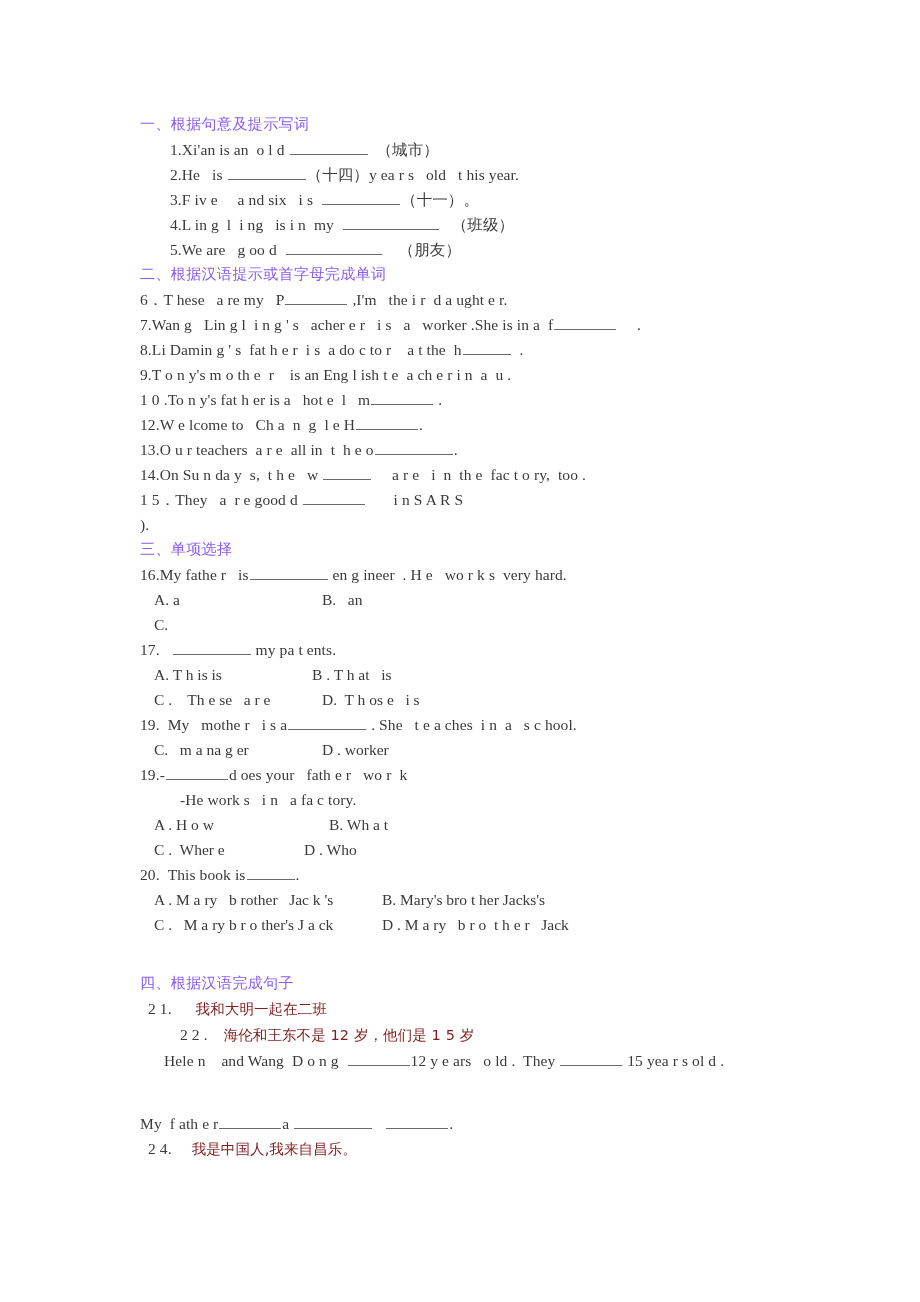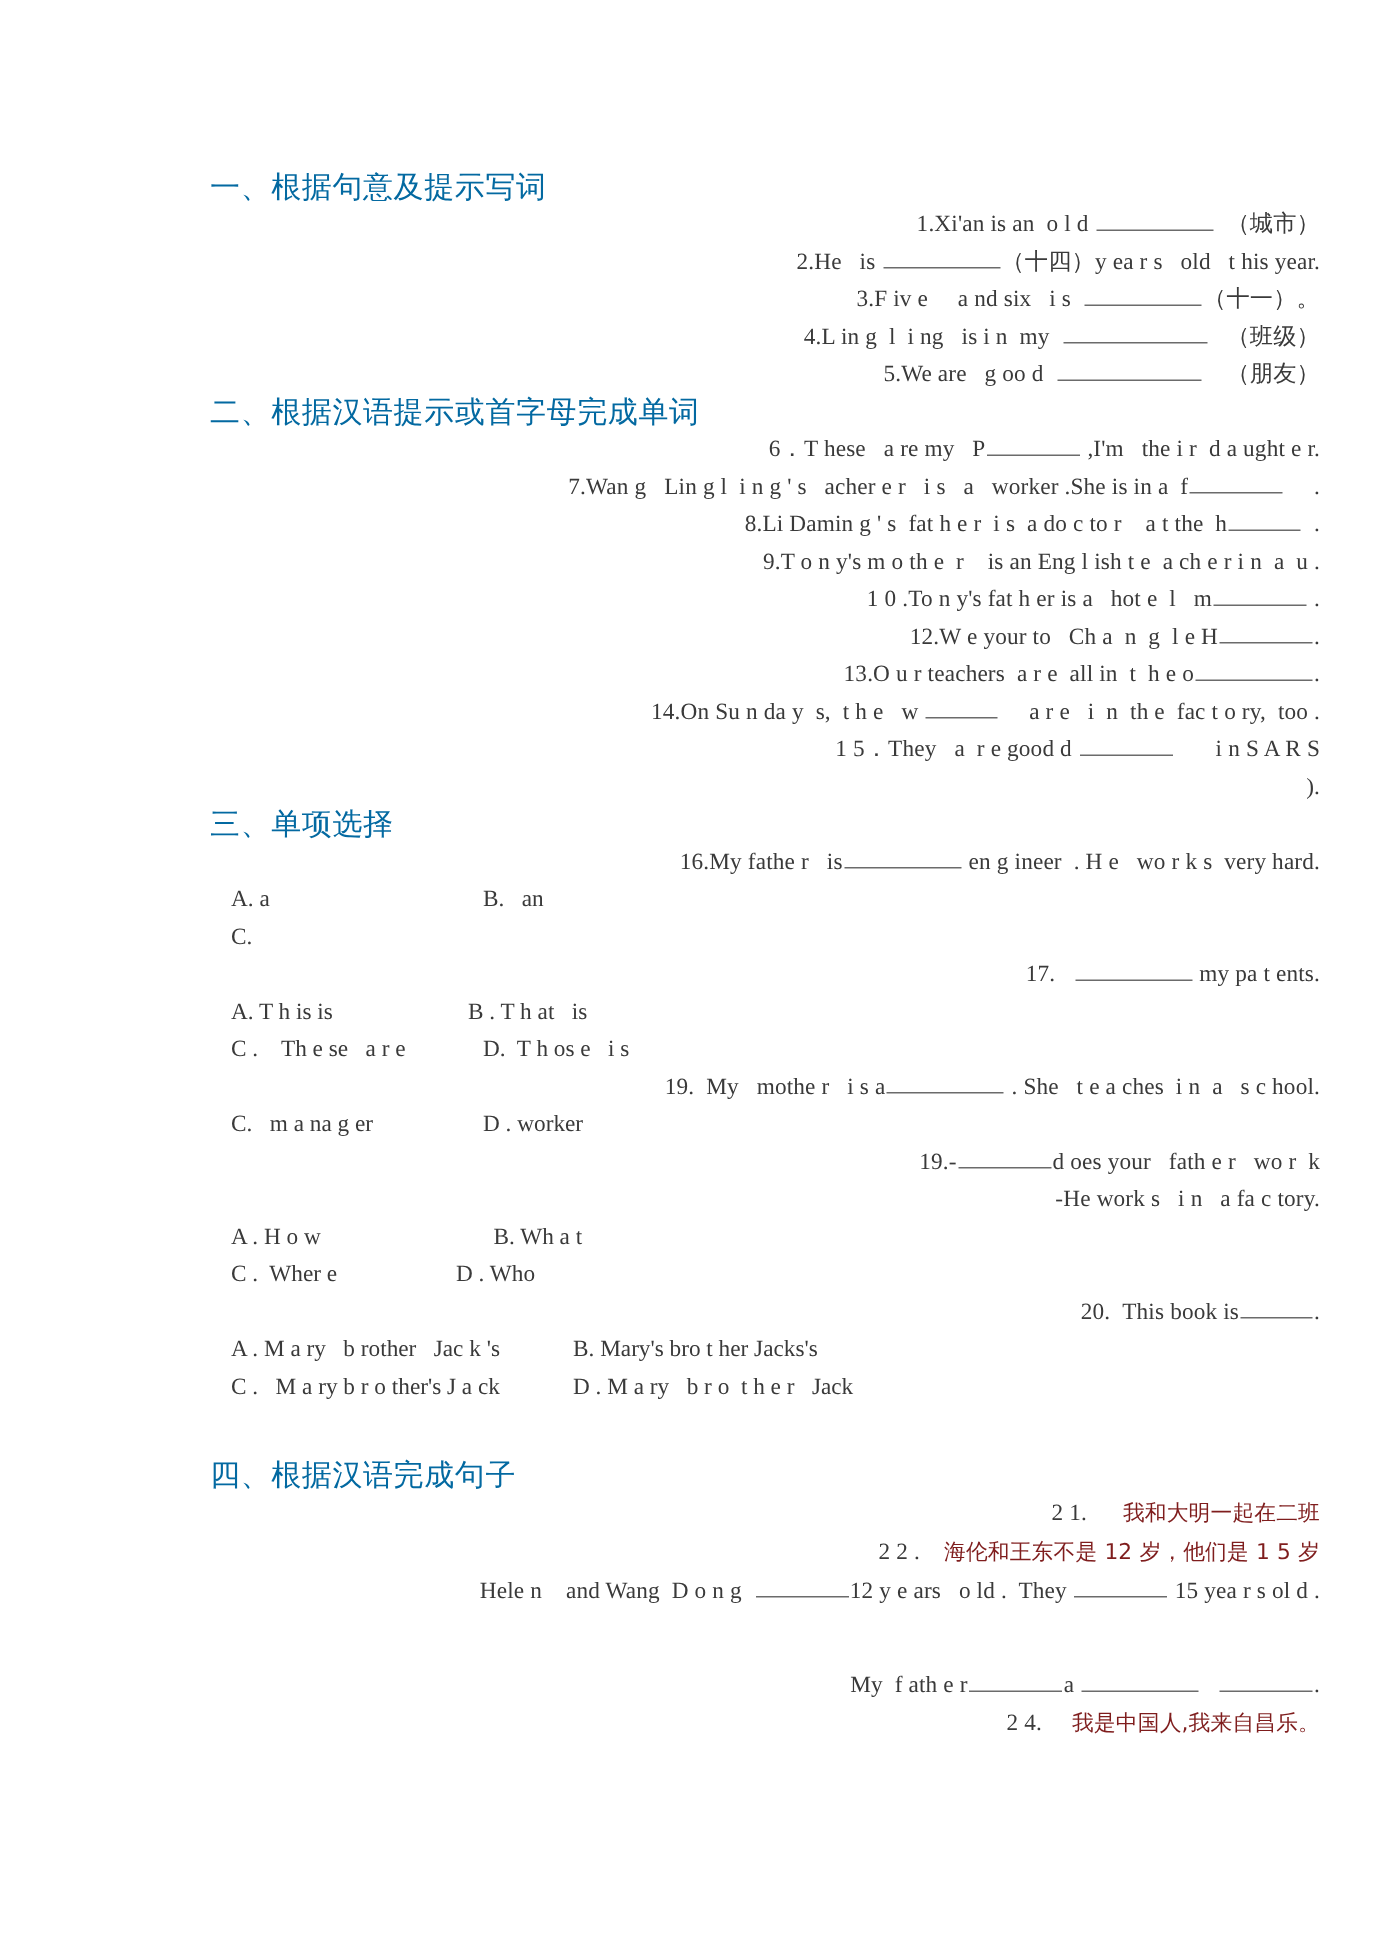--- a/index.html
+++ b/index.html
@@ -26,27 +26,26 @@
     left: 140px;
     top: 112px;
     width: 740px;
   }
   .line {
     font-size: 15.5px;
     line-height: 25px;
     white-space: pre-wrap;
     color: #3a3a3a;
     letter-spacing: 0.1px;
-    text-align: right;
   }
   .section-head {
     font-family: "DejaVu Sans", "Liberation Sans", sans-serif;
-    font-size: 20px;
+    font-size: 15px;
     line-height: 25px;
-    color: #0369a1;
+    color: #8b5cf6;
     letter-spacing: 0.4px;
   }
   .cn {
     font-family: "DejaVu Sans", "Liberation Sans", sans-serif;
     font-size: 14.5px;
     color: #7f1d1d;
     margin-left: 16px;
   }
   .ind1 { padding-left: 30px; }
   .ind2 { padding-left: 14px; }
@@ -98,21 +97,21 @@
 
     <div class="line"><span>7.</span><span>Wan g   Lin g l  i n g ' s   acher e r   i s   a   worker .She is in a  f</span><span class="blank b-md"></span><span>     .</span></div>
 
     <div class="line"><span>8.</span><span>Li Damin g ' s  fat h e r  i s  a do c to r    a t the  h</span><span class="blank b-sm"></span><span>  .</span></div>
 
     <div class="line"><span>9.</span><span>T o n y's m o th e  r    is an Eng l ish t e  a ch e r i n  a  u .</span></div>
 
     <div class="line"><span>1 0 .</span><span>To n y's fat h er is a   hot e  l   m</span><span class="blank b-md"></span><span> .</span></div>
 
 
-    <div class="line"><span>12.</span><span>W e your to   Ch a  n  g  l e H</span><span class="blank b-md"></span><span>.</span></div>
+    <div class="line"><span>12.</span><span>W e lcome to   Ch a  n  g  l e H</span><span class="blank b-md"></span><span>.</span></div>
 
     <div class="line"><span>13.</span><span>O u r teachers  a r e  all in  t  h e o</span><span class="blank b-lg"></span><span>.</span></div>
 
     <div class="line"><span>14.</span><span>On Su n da y  s,  t h e   w </span><span class="blank b-sm"></span><span>     a r e   i  n  th e  fac t o ry,  too .</span></div>
 
     <div class="line"><span>1 5．</span><span>They   a  r e good d </span><span class="blank b-md"></span><span>       i n S A R S</span></div>
 
     <div class="line">).</div>
 
     <div class="section-head">三、单项选择</div>

